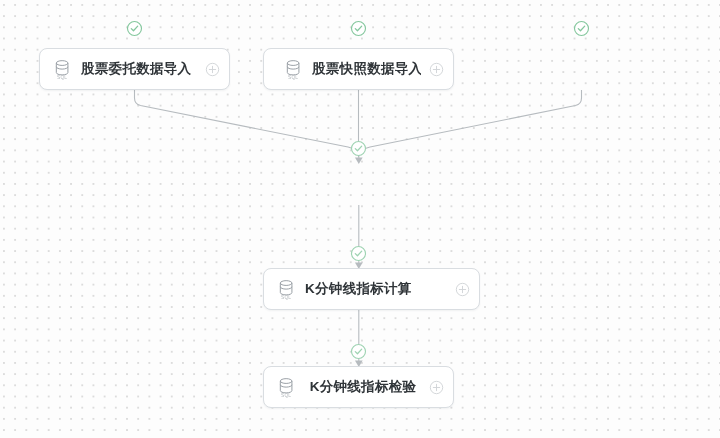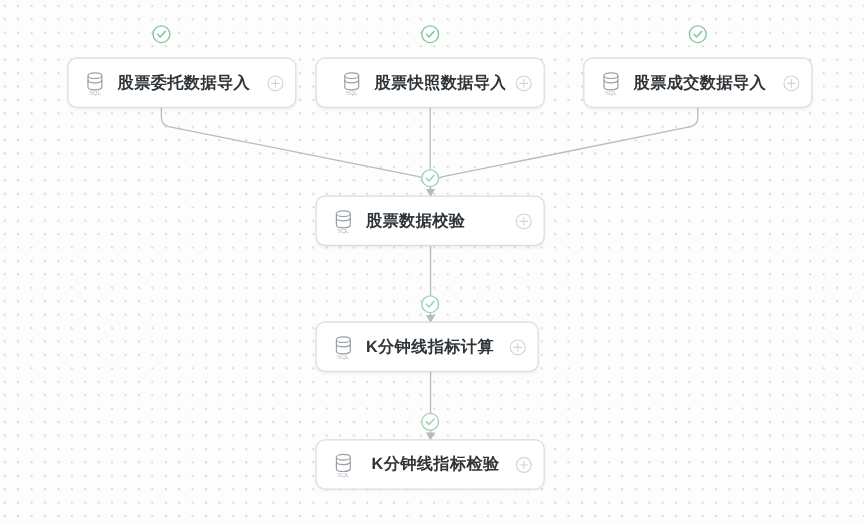--- a/index.html
+++ b/index.html
@@ -130,21 +130,21 @@
   <svg class="status-badge" style="left:350px; top:245px;" viewBox="0 0 18 18">
     <circle cx="9" cy="9" r="7.4" fill="#ffffff" stroke="#9ed3b2" stroke-width="1.2"></circle>
     <path d="M5.6,9.1 L7.9,11.4 L12.4,6.5" fill="none" stroke="#9ed3b2" stroke-width="1.35" stroke-linecap="round" stroke-linejoin="round"></path>
   </svg>
 
   <svg class="status-badge" style="left:350px; top:343px;" viewBox="0 0 18 18">
     <circle cx="9" cy="9" r="7.4" fill="#ffffff" stroke="#9ed3b2" stroke-width="1.2"></circle>
     <path d="M5.6,9.1 L7.9,11.4 L12.4,6.5" fill="none" stroke="#9ed3b2" stroke-width="1.35" stroke-linecap="round" stroke-linejoin="round"></path>
   </svg>
 
-  <div class="node" style="left:39px; top:48px; width:191px;margin-left:17px;">
+  <div class="node" style="left:39px; top:48px; width:191px;">
     <svg class="node-icon" viewBox="0 0 20 22">
       <ellipse cx="9.6" cy="4.2" rx="6.1" ry="2.5" fill="none" stroke="#9aa0a6" stroke-width="1.05"></ellipse>
       <path d="M3.5,4.2 L3.5,14.2 C3.5,15.6 6.2,16.7 9.6,16.7 C13,16.7 15.7,15.6 15.7,14.2 L15.7,4.2" fill="none" stroke="#9aa0a6" stroke-width="1.05"></path>
       <path d="M3.5,8.1 C3.5,9.5 6.2,10.6 9.6,10.6 C13,10.6 15.7,9.5 15.7,8.1" fill="none" stroke="#9aa0a6" stroke-width="1.05"></path>
       <text x="9.5" y="21.2" font-size="5.2" fill="#b4b9bd" font-family="Liberation Sans, sans-serif" text-anchor="middle">SQL</text>
     </svg>
     <span class="node-label">股票委托数据导入</span>
     <svg class="node-action" viewBox="0 0 16 16">
       <circle cx="8" cy="8" r="6.6" fill="none" stroke="#b9bec2" stroke-width="1"></circle>
       <path d="M8,4.6 L8,11.4 M4.6,8 L11.4,8" stroke="#b9bec2" stroke-width="1" stroke-linecap="round"></path>
@@ -158,49 +158,23 @@
       <path d="M3.5,8.1 C3.5,9.5 6.2,10.6 9.6,10.6 C13,10.6 15.7,9.5 15.7,8.1" fill="none" stroke="#9aa0a6" stroke-width="1.05"></path>
       <text x="9.5" y="21.2" font-size="5.2" fill="#b4b9bd" font-family="Liberation Sans, sans-serif" text-anchor="middle">SQL</text>
     </svg>
     <span class="node-label">股票快照数据导入</span>
     <svg class="node-action" viewBox="0 0 16 16">
       <circle cx="8" cy="8" r="6.6" fill="none" stroke="#b9bec2" stroke-width="1"></circle>
       <path d="M8,4.6 L8,11.4 M4.6,8 L11.4,8" stroke="#b9bec2" stroke-width="1" stroke-linecap="round"></path>
     </svg>
   </div>
 
-  <div class="node" style="left:486px; top:48px; width:191px;">
-    <svg class="node-icon" viewBox="0 0 20 22">
-      <ellipse cx="9.6" cy="4.2" rx="6.1" ry="2.5" fill="none" stroke="#9aa0a6" stroke-width="1.05"></ellipse>
-      <path d="M3.5,4.2 L3.5,14.2 C3.5,15.6 6.2,16.7 9.6,16.7 C13,16.7 15.7,15.6 15.7,14.2 L15.7,4.2" fill="none" stroke="#9aa0a6" stroke-width="1.05"></path>
-      <path d="M3.5,8.1 C3.5,9.5 6.2,10.6 9.6,10.6 C13,10.6 15.7,9.5 15.7,8.1" fill="none" stroke="#9aa0a6" stroke-width="1.05"></path>
-      <text x="9.5" y="21.2" font-size="5.2" fill="#b4b9bd" font-family="Liberation Sans, sans-serif" text-anchor="middle">SQL</text>
-    </svg>
-    <span class="node-label">股票成交数据导入</span>
-    <svg class="node-action" viewBox="0 0 16 16">
-      <circle cx="8" cy="8" r="6.6" fill="none" stroke="#b9bec2" stroke-width="1"></circle>
-      <path d="M8,4.6 L8,11.4 M4.6,8 L11.4,8" stroke="#b9bec2" stroke-width="1" stroke-linecap="round"></path>
-    </svg>
-  </div>
-
-  <div class="node" style="left:263px; top:163px; width:191px;">
-    <svg class="node-icon" viewBox="0 0 20 22">
-      <ellipse cx="9.6" cy="4.2" rx="6.1" ry="2.5" fill="none" stroke="#9aa0a6" stroke-width="1.05"></ellipse>
-      <path d="M3.5,4.2 L3.5,14.2 C3.5,15.6 6.2,16.7 9.6,16.7 C13,16.7 15.7,15.6 15.7,14.2 L15.7,4.2" fill="none" stroke="#9aa0a6" stroke-width="1.05"></path>
-      <path d="M3.5,8.1 C3.5,9.5 6.2,10.6 9.6,10.6 C13,10.6 15.7,9.5 15.7,8.1" fill="none" stroke="#9aa0a6" stroke-width="1.05"></path>
-      <text x="9.5" y="21.2" font-size="5.2" fill="#b4b9bd" font-family="Liberation Sans, sans-serif" text-anchor="middle">SQL</text>
-    </svg>
-    <span class="node-label">股票数据校验</span>
-    <svg class="node-action" viewBox="0 0 16 16">
-      <circle cx="8" cy="8" r="6.6" fill="none" stroke="#b9bec2" stroke-width="1"></circle>
-      <path d="M8,4.6 L8,11.4 M4.6,8 L11.4,8" stroke="#b9bec2" stroke-width="1" stroke-linecap="round"></path>
-    </svg>
-  </div>
-
-  <div class="node" style="left:263px; top:268px; width:186px;">
+
+
+  <div class="node" style="left:263px; top:268px; width:217px;">
     <svg class="node-icon" viewBox="0 0 20 22">
       <ellipse cx="9.6" cy="4.2" rx="6.1" ry="2.5" fill="none" stroke="#9aa0a6" stroke-width="1.05"></ellipse>
       <path d="M3.5,4.2 L3.5,14.2 C3.5,15.6 6.2,16.7 9.6,16.7 C13,16.7 15.7,15.6 15.7,14.2 L15.7,4.2" fill="none" stroke="#9aa0a6" stroke-width="1.05"></path>
       <path d="M3.5,8.1 C3.5,9.5 6.2,10.6 9.6,10.6 C13,10.6 15.7,9.5 15.7,8.1" fill="none" stroke="#9aa0a6" stroke-width="1.05"></path>
       <text x="9.5" y="21.2" font-size="5.2" fill="#b4b9bd" font-family="Liberation Sans, sans-serif" text-anchor="middle">SQL</text>
     </svg>
     <span class="node-label">K分钟线指标计算</span>
     <svg class="node-action" viewBox="0 0 16 16">
       <circle cx="8" cy="8" r="6.6" fill="none" stroke="#b9bec2" stroke-width="1"></circle>
       <path d="M8,4.6 L8,11.4 M4.6,8 L11.4,8" stroke="#b9bec2" stroke-width="1" stroke-linecap="round"></path>

